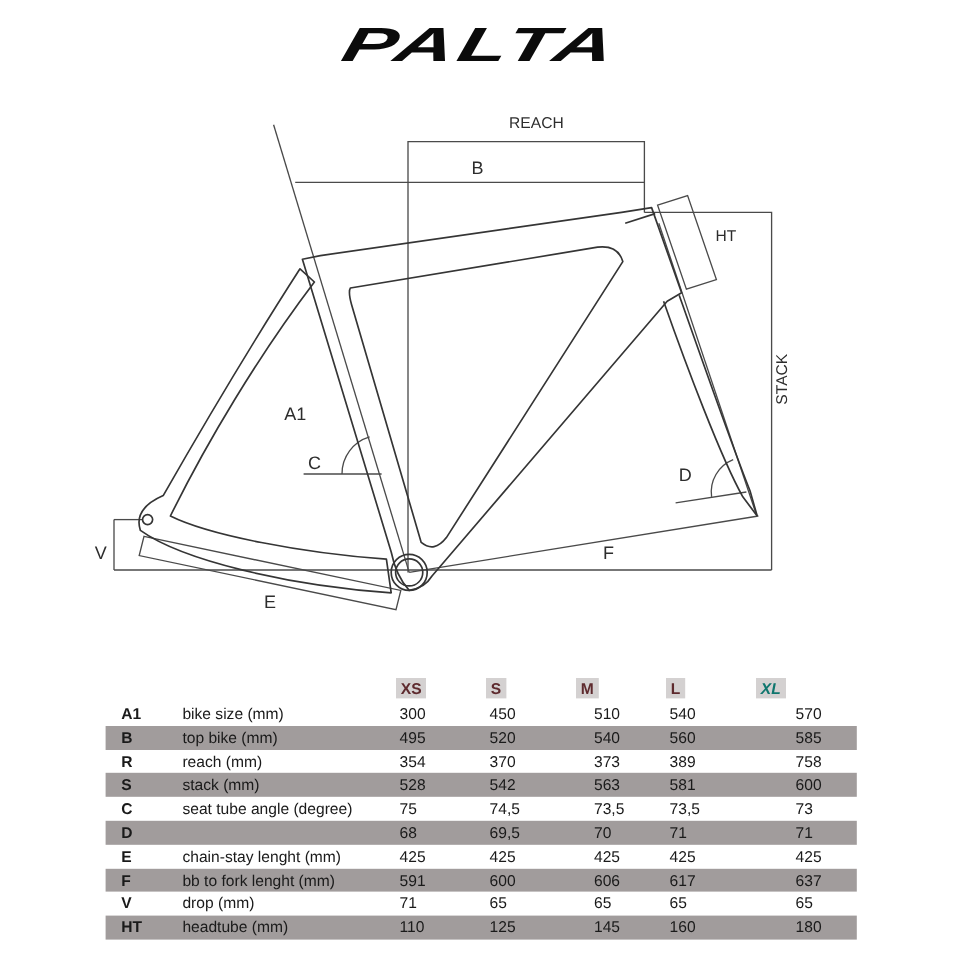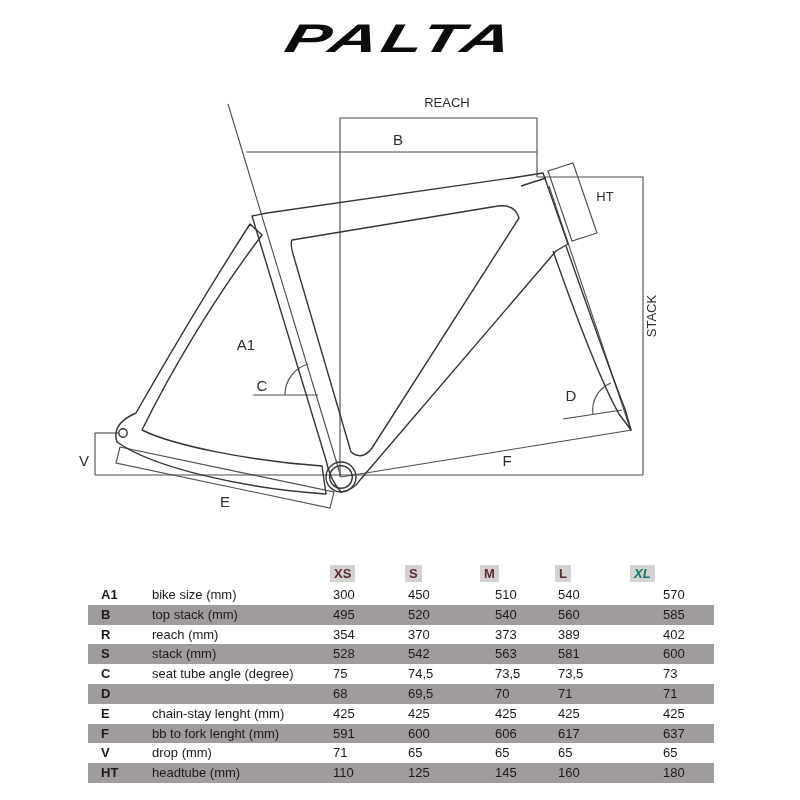--- a/index.html
+++ b/index.html
@@ -95,35 +95,35 @@
         <span class="cell letter">A1</span>
         <span class="cell name">bike size (mm)</span>
         <span class="cell c0">300</span>
         <span class="cell c1">450</span>
         <span class="cell c2">510</span>
         <span class="cell c3">540</span>
         <span class="cell c4">570</span>
       </div>
       <div class="trow" style="background: rgb(161, 156, 156);">
         <span class="cell letter">B</span>
-        <span class="cell name">top stack (mm)</span>
+        <span class="cell name">top bike (mm)</span>
         <span class="cell c0">495</span>
         <span class="cell c1">520</span>
         <span class="cell c2">540</span>
         <span class="cell c3">560</span>
         <span class="cell c4">585</span>
       </div>
       <div class="trow">
         <span class="cell letter">R</span>
         <span class="cell name">reach (mm)</span>
         <span class="cell c0">354</span>
         <span class="cell c1">370</span>
         <span class="cell c2">373</span>
         <span class="cell c3">389</span>
-        <span class="cell c4">402</span>
+        <span class="cell c4">758</span>
       </div>
       <div class="trow" style="background: rgb(161, 156, 156);">
         <span class="cell letter">S</span>
         <span class="cell name">stack (mm)</span>
         <span class="cell c0">528</span>
         <span class="cell c1">542</span>
         <span class="cell c2">563</span>
         <span class="cell c3">581</span>
         <span class="cell c4">600</span>
       </div>

